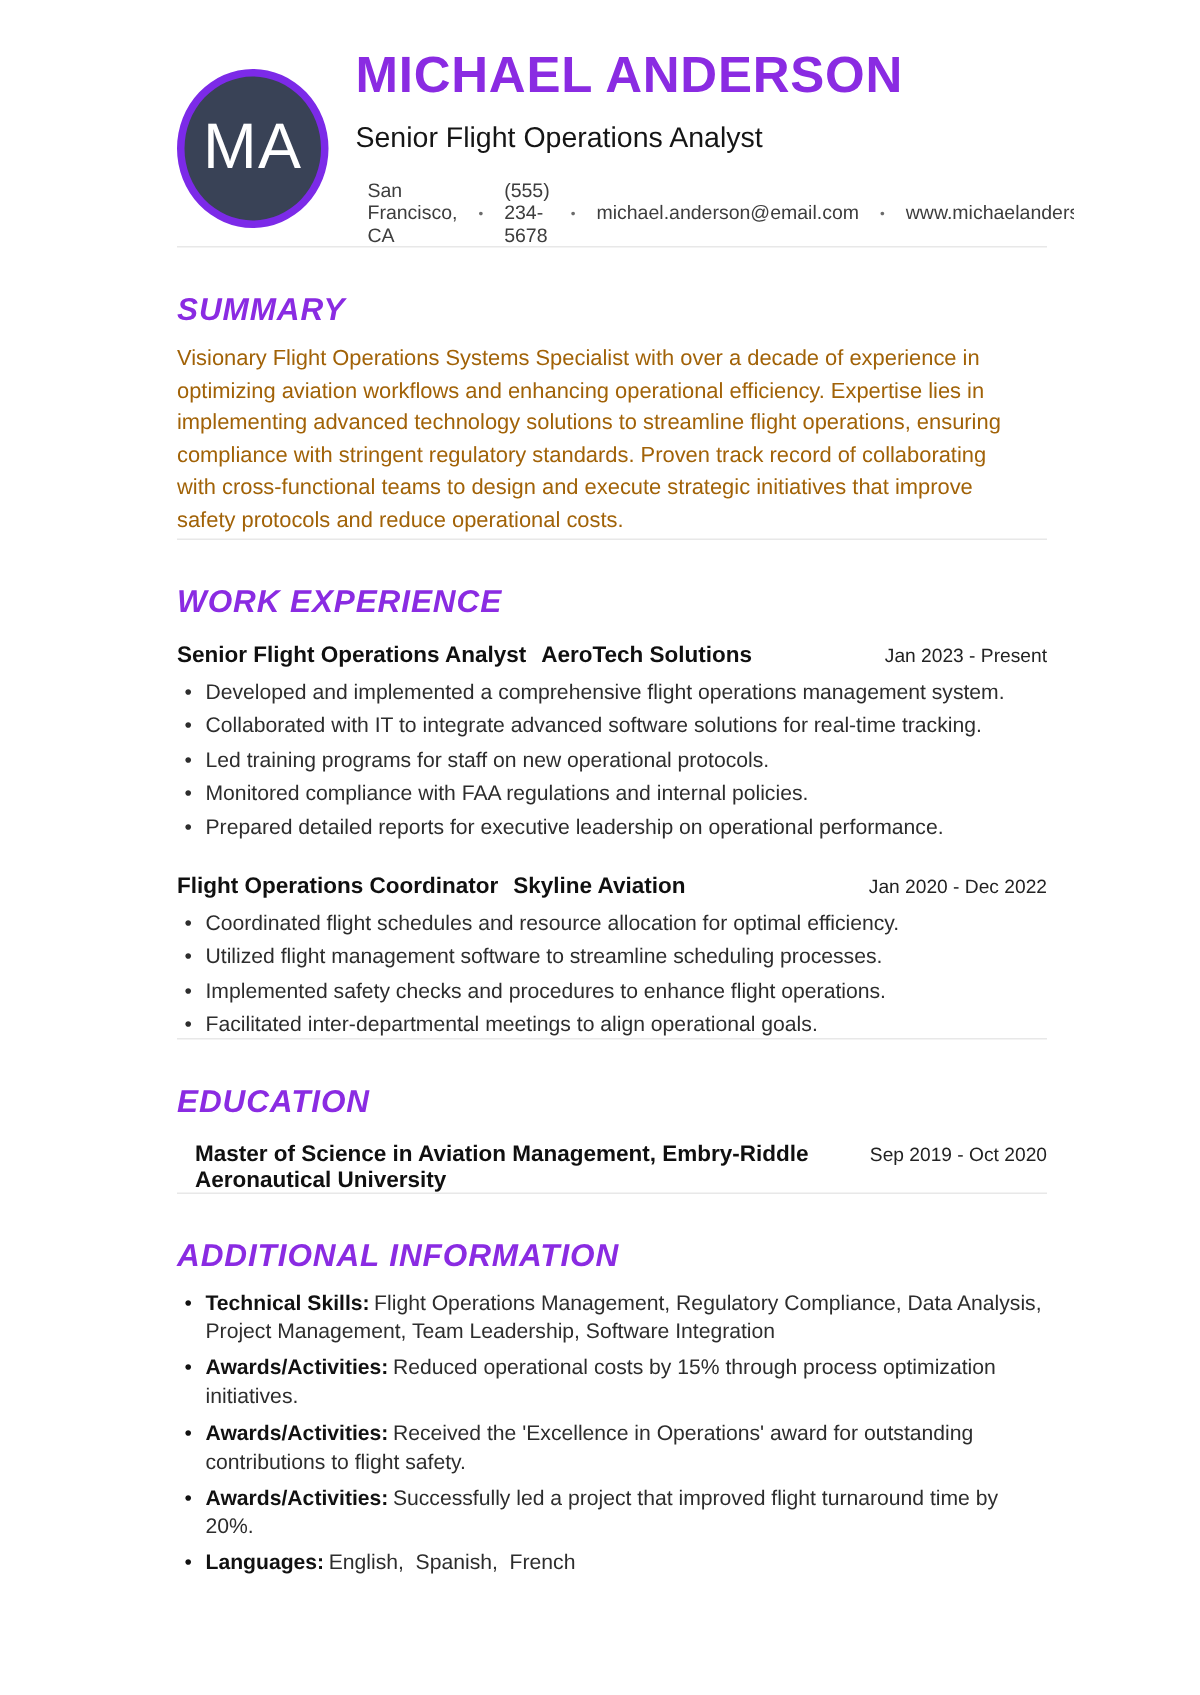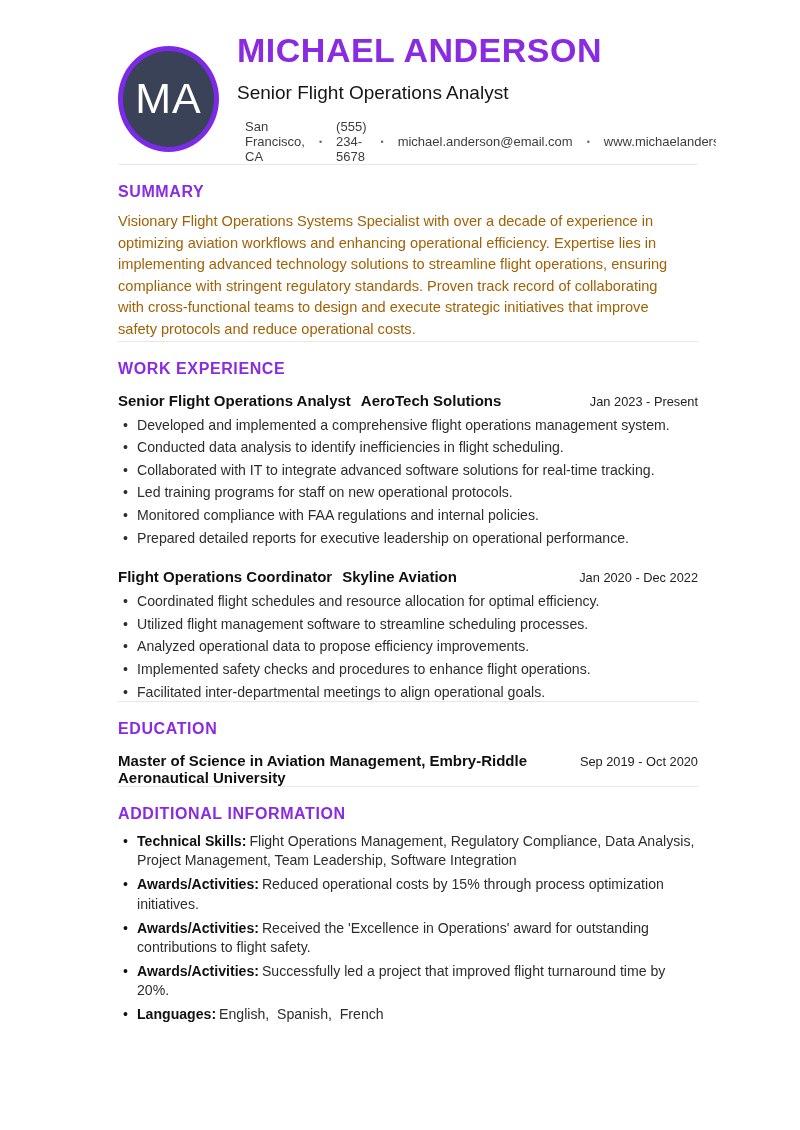--- a/index.html
+++ b/index.html
@@ -27,22 +27,22 @@
   }
   .person-title { margin-top: 15px; font-size: 19px; color: #151515; }
   .contact { margin-top: 15px; padding-left: 8px; display: flex; align-items: center; font-size: 13px; color: #3d3d3d; }
   .contact-item { display: inline-flex; align-items: center; }
   .contact-item .sep { color: #6b6b6b; font-size: 9px; margin: 0 14px; }
 
   
   hr.divider { border: none; border-top: 1px solid var(--divider, #e8e8e8); margin: 0; }
   .hr-header { margin-top: 16px; }
   .section-heading {
-    margin: 18px 0 0 0; font-size: 16px; font-weight: 700;
-    letter-spacing: 0.6px; color: var(--accent, #8a2be2);
+    margin: 30px 0 0 0; font-size: 21px; font-weight: 700;
+    letter-spacing: 0.6px; color: var(--accent, #8a2be2); font-style: italic;
   }
 
   
   .summary-text { margin: 10px 17px 0 0; font-size: 14.6px; line-height: 1.48; color: #a16207; }
   .hr-after-summary { margin-top: 16px; }
 
   
   .job { margin-top: 14px; }
   .job + .job { margin-top: 21px; }
   .row-header { display: flex; justify-content: space-between; align-items: baseline; }
@@ -50,21 +50,21 @@
   .dates { font-size: 12.8px; color: #222; white-space: nowrap; font-weight: 400; }
   ul.bullets { list-style: none; margin: 7px 0 0 0; padding: 0; }
   ul.bullets li {
     position: relative; padding-left: 19px; margin-top: 4px;
     font-size: 14.1px; line-height: 1.32; color: #2d2d2d;
   }
   ul.bullets li::before { content: "\2022"; position: absolute; left: 5px; top: 0; color: #2d2d2d; }
   .hr-after-work { margin-top: 30px; }
 
   
-  .edu-row { margin-top: 14px; }
+  .edu-row { margin-top: 14px; margin-left: 12px; }
   .hr-after-edu { margin-top: 27px; }
 
   
   ul.info-list { list-style: none; margin: 9px 0 0 0; padding: 0; }
   ul.info-list li {
     position: relative; padding-left: 19px; margin-top: 5px;
     font-size: 14.1px; line-height: 1.36; color: #2d2d2d;
   }
   ul.info-list li::before { content: "\2022"; position: absolute; left: 5px; top: 0; color: #111; }
   .info-label { font-weight: 700; color: #111; margin-right: 3px; }
@@ -125,21 +125,20 @@
             <div class="row-left">
               <span>Senior Flight Operations Analyst</span>
               <span>AeroTech Solutions</span>
             </div>
             <span class="dates">Jan 2023 - Present</span>
           </div>
           <ul class="bullets">
 
               <li>Developed and implemented a comprehensive flight operations management system.</li>
 
-              <li>Conducted data analysis to identify inefficiencies in flight scheduling.</li>
 
               <li>Collaborated with IT to integrate advanced software solutions for real-time tracking.</li>
 
               <li>Led training programs for staff on new operational protocols.</li>
 
               <li>Monitored compliance with FAA regulations and internal policies.</li>
 
               <li>Prepared detailed reports for executive leadership on operational performance.</li>
             </ul>
         </div>
@@ -152,21 +151,20 @@
             </div>
             <span class="dates">Jan 2020 - Dec 2022</span>
           </div>
           <ul class="bullets">
 
               <li>Coordinated flight schedules and resource allocation for optimal efficiency.</li>
 
 
               <li>Utilized flight management software to streamline scheduling processes.</li>
 
-              <li>Analyzed operational data to propose efficiency improvements.</li>
 
               <li>Implemented safety checks and procedures to enhance flight operations.</li>
 
               <li>Facilitated inter-departmental meetings to align operational goals.</li>
             </ul>
         </div>
       </div>
   </section>
 
   <hr class="divider hr-after-work">

